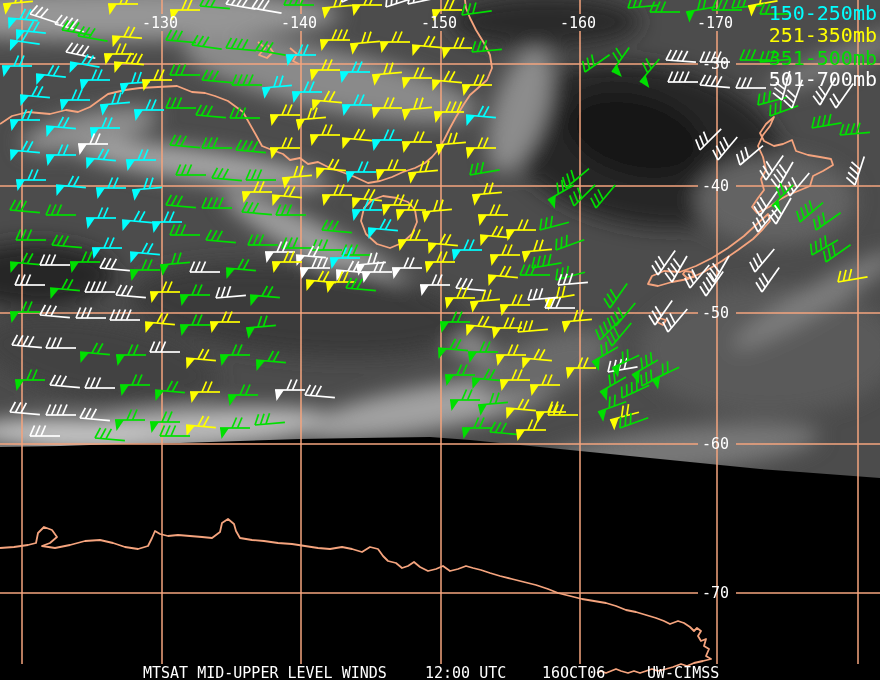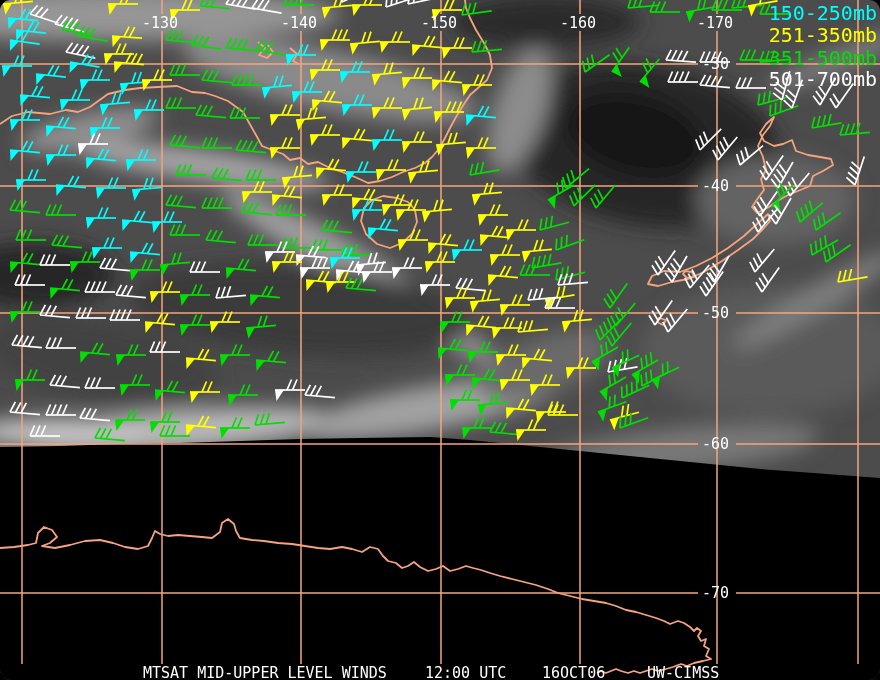--- a/index.html
+++ b/index.html
@@ -1,16 +1,16 @@
 <!DOCTYPE html>
 <html><head>
 <meta charset="utf-8">
 <style>
   html,body{margin:0;padding:0;background:#000;}
-  #app{position:relative;width:880px;height:680px;overflow:hidden;background:#000;border-radius:11px;}
+  #app{position:relative;width:880px;height:680px;overflow:hidden;background:#000;}
   #scene{position:absolute;left:0;top:0;}
   .glabel{font:15px "DejaVu Sans Mono","Liberation Mono",monospace;fill:#ffffff;}
   .footer-text{font:15px "DejaVu Sans Mono","Liberation Mono",monospace;fill:#ffffff;}
   .legend-text{font:20px "DejaVu Sans Mono","Liberation Mono",monospace;text-anchor:end;}
 </style>
 </head>
 <body>
 
 <div id="app">
 <svg id="scene" width="880" height="680" viewBox="0 0 880 680">

